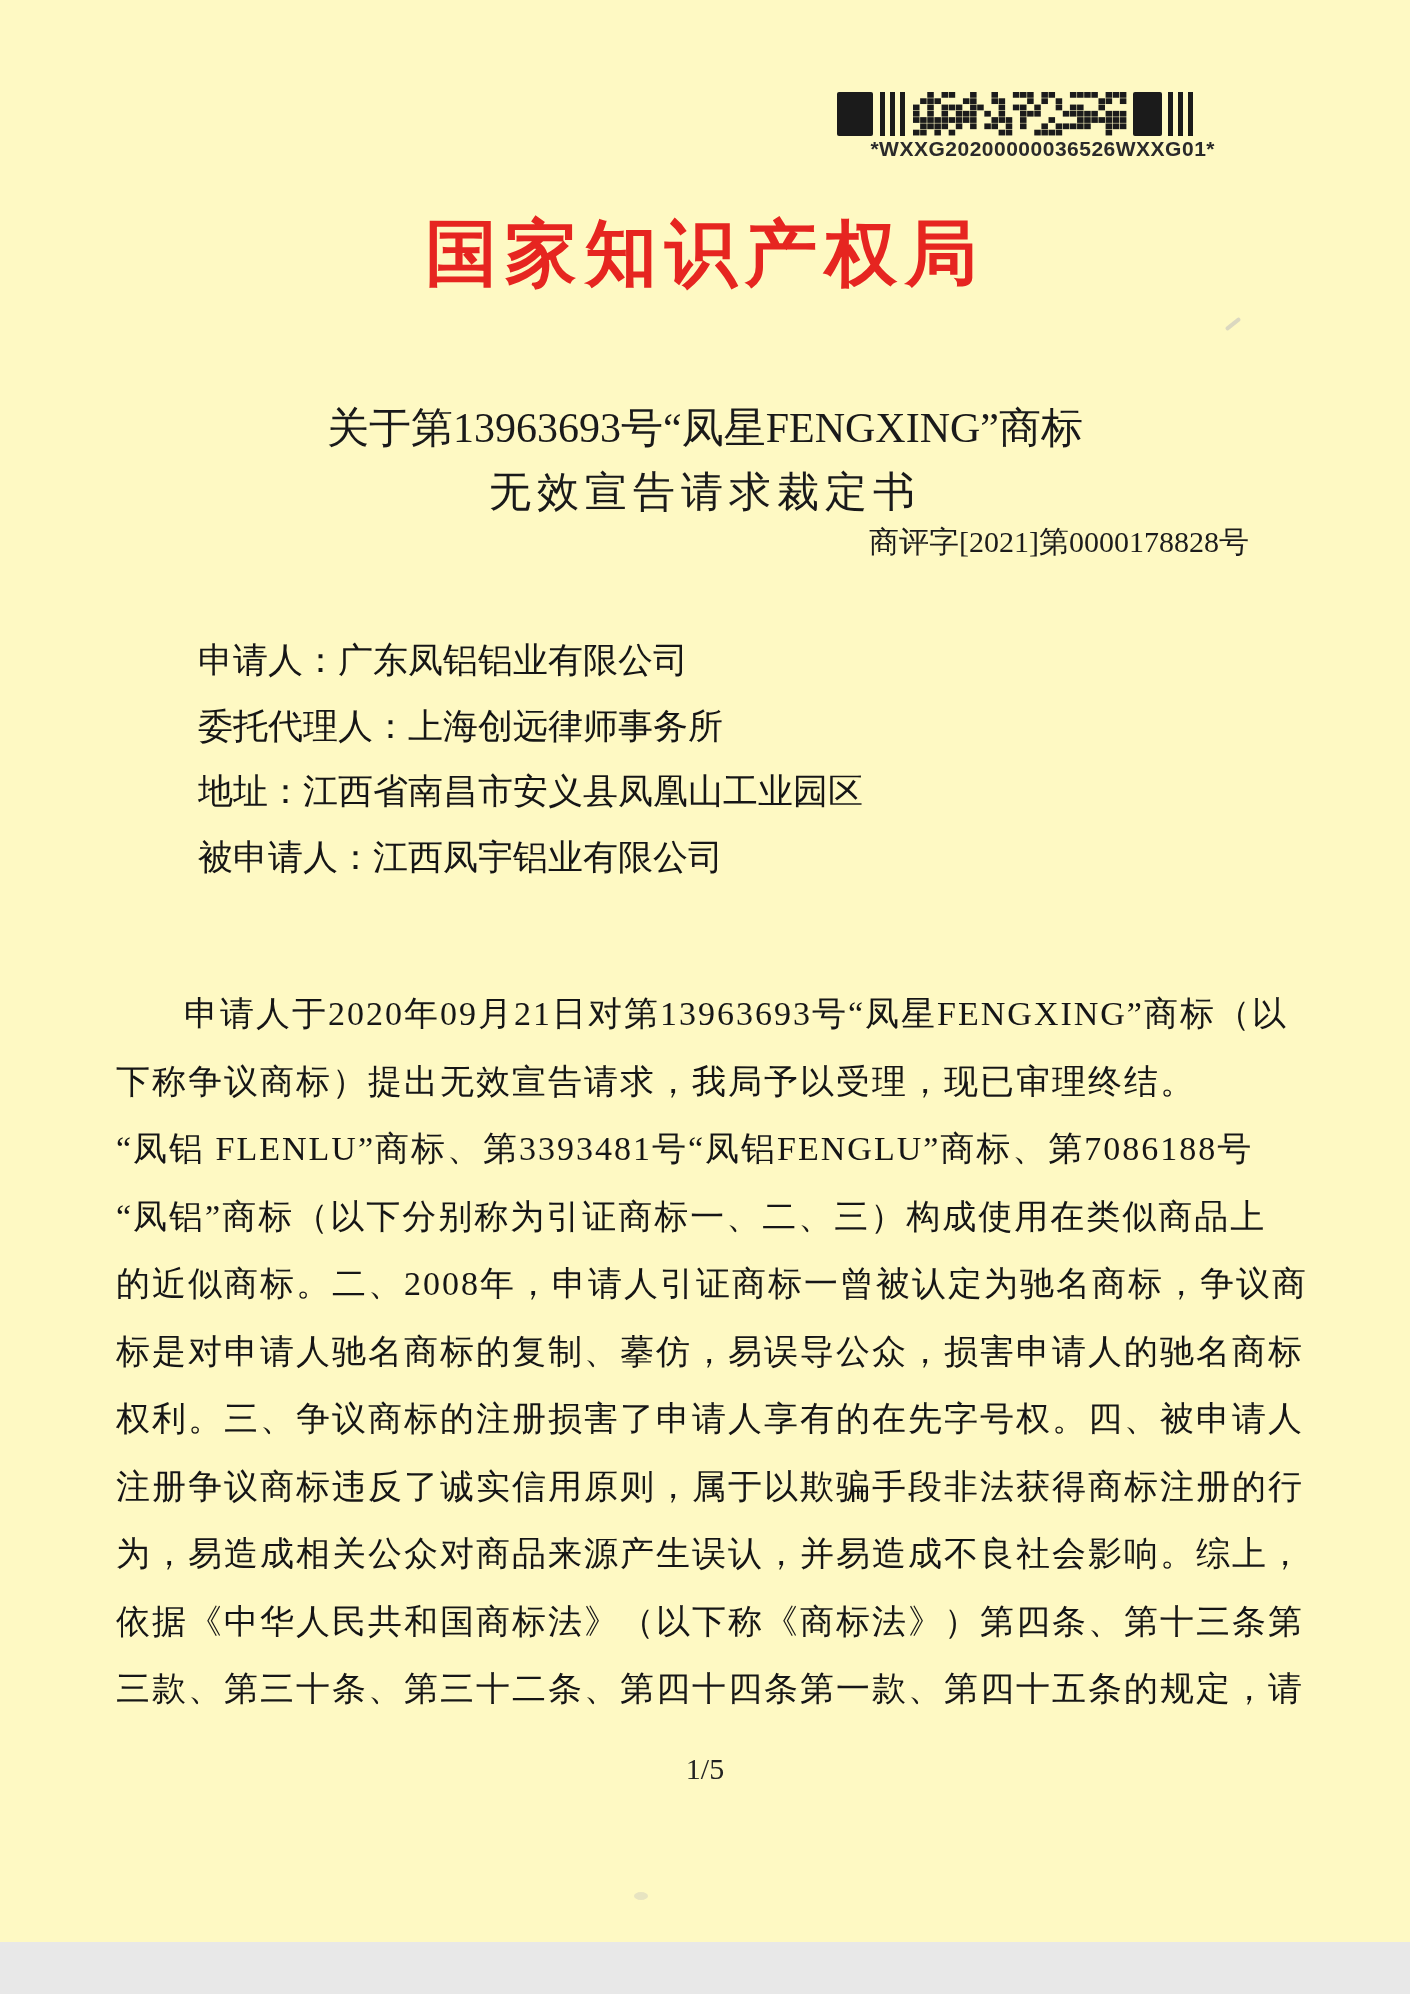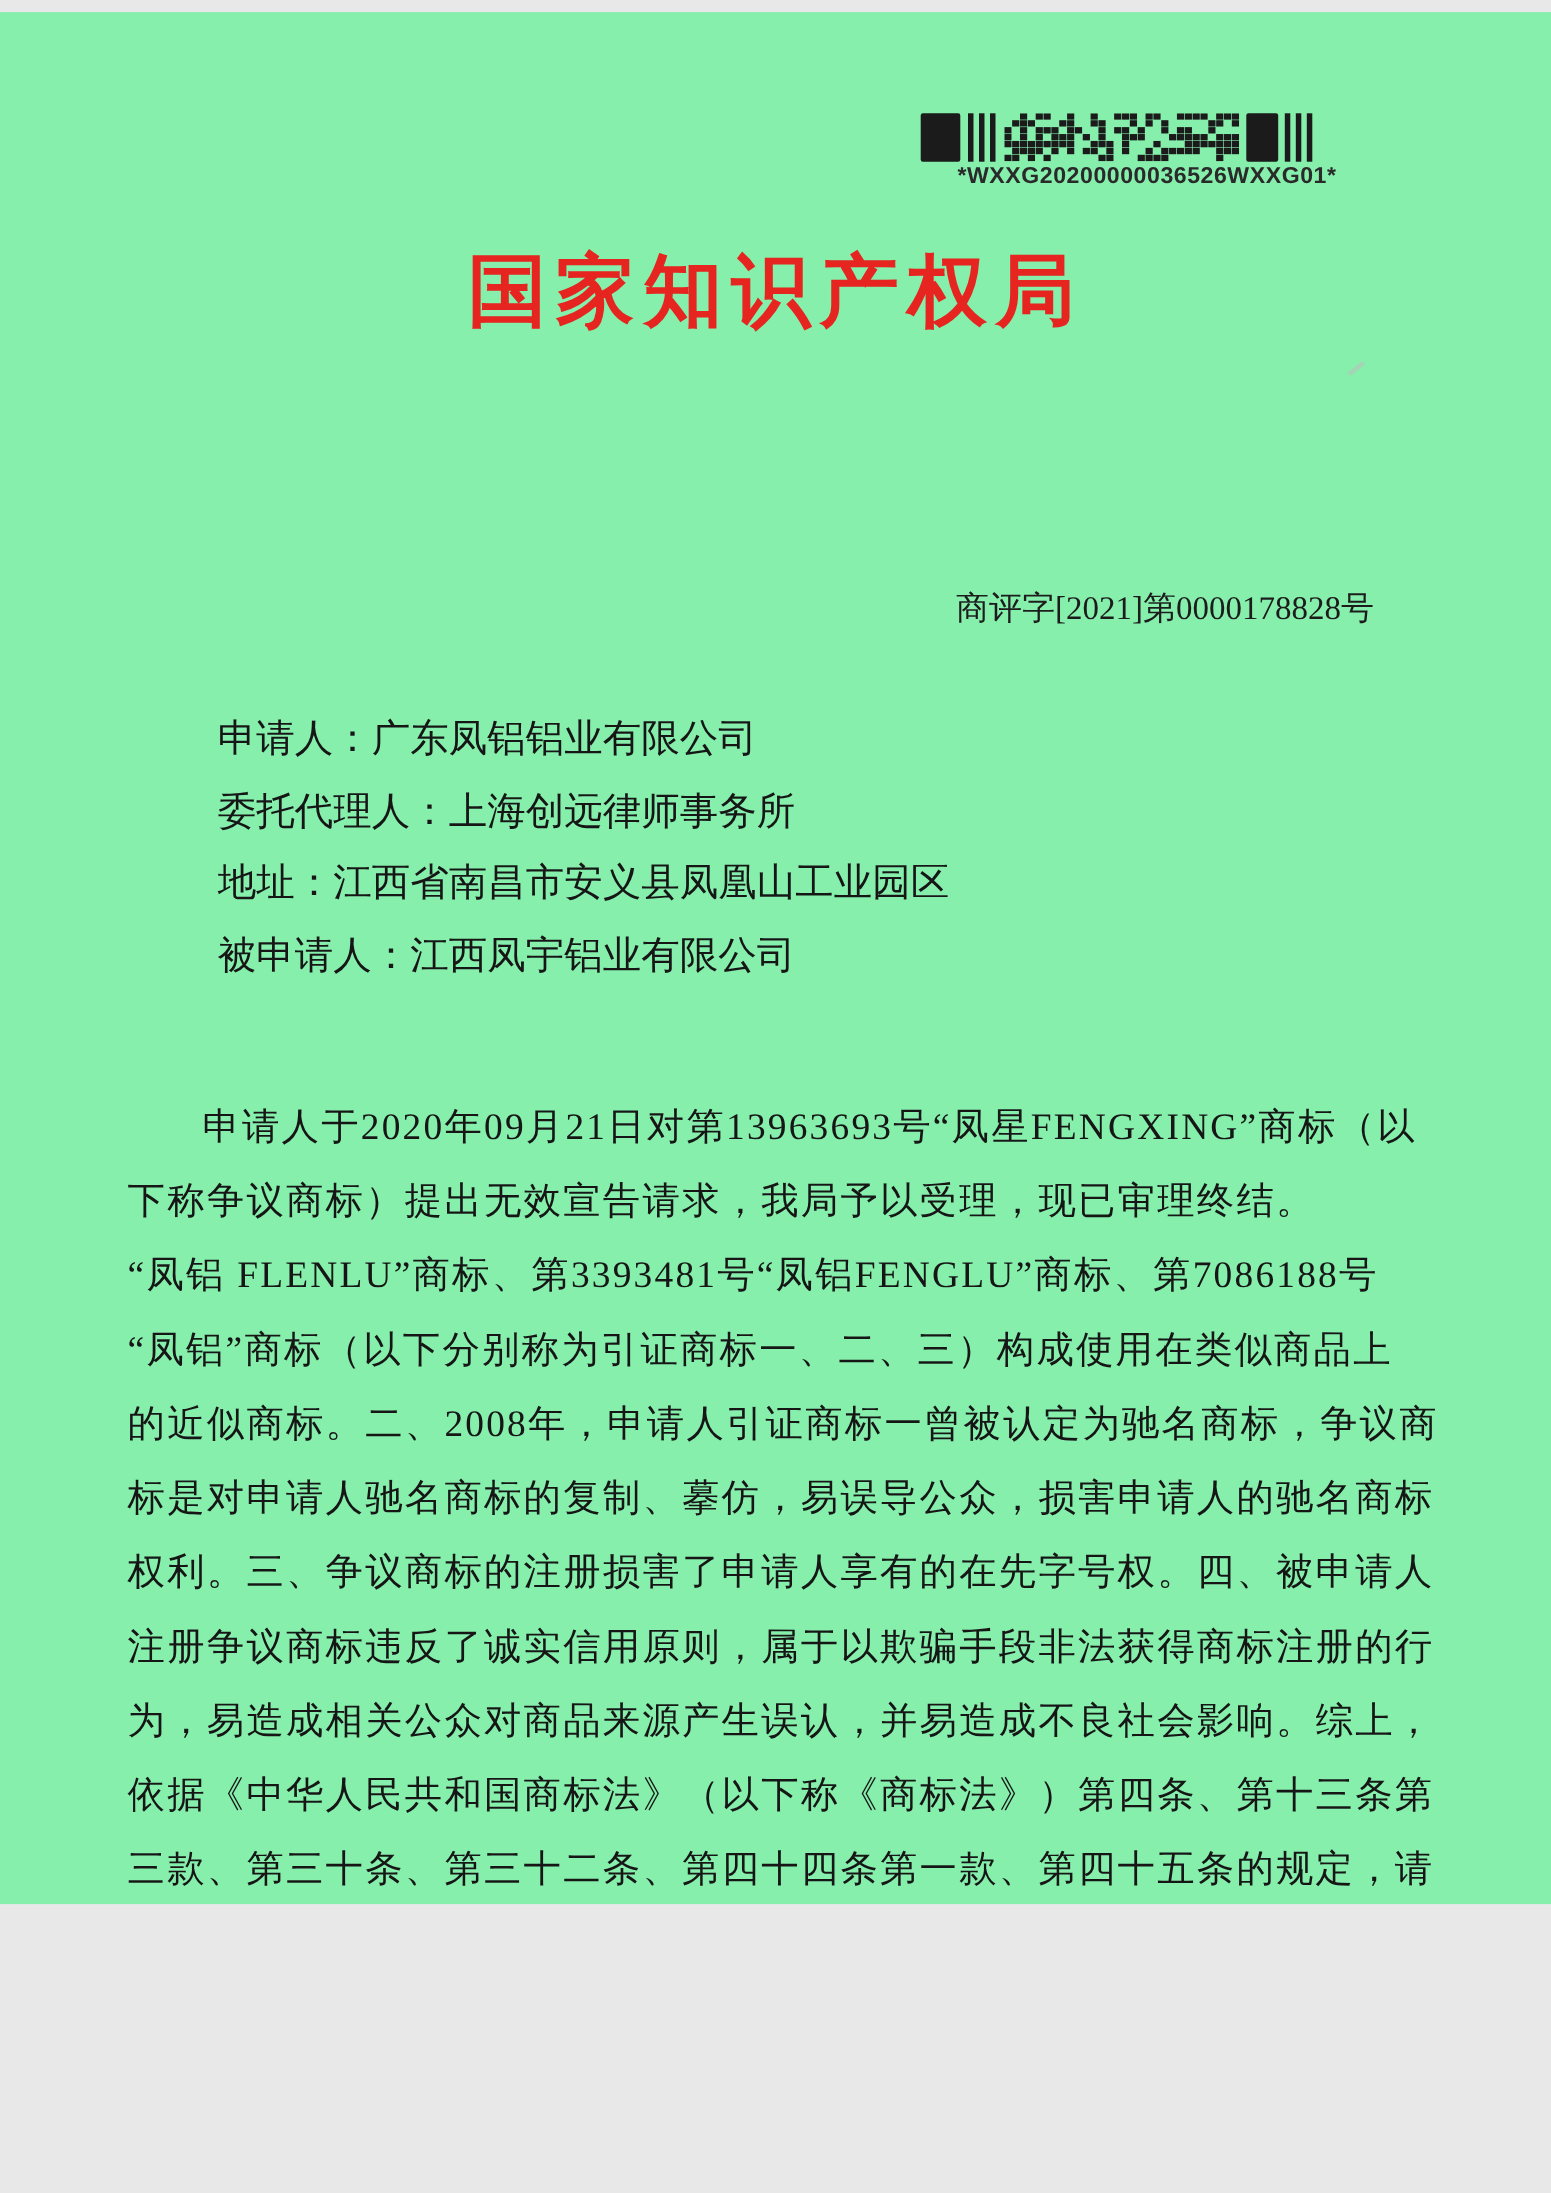--- a/index.html
+++ b/index.html
@@ -1,21 +1,21 @@
 <!DOCTYPE html>
 <html><head>
 <meta charset="utf-8">
 <style>
   html,body{margin:0;padding:0;}
   body{background:#e8e8e8;}
   .page{
     position:relative;
-    width:1410px;height:1720px;
-    margin:11px auto;
-    background:#86efac;
+    width:1410px;height:1942px;
+    margin:0 auto;
+    background:#fef9c3;
     overflow:hidden;
     font-family:"Liberation Serif","DejaVu Serif",serif;
     color:#1c1c1c;
   }
 
   
   .barcode-wrap{
     position:absolute;top:92px;right:217px;width:356px;
   }
   .barcode{
@@ -240,20 +240,24 @@
         <div class="bc-bar"></div>
           <div class="bc-bar"></div>
           <div class="bc-bar"></div>
       </div>
     </div>
     <div class="barcode-text">*WXXG20200000036526WXXG01*</div>
   </div>
 
   <div class="agency">国家知识产权局</div>
 
+  <div class="doc-title">
+    <div class="l1">关于第13963693号“凤星FENGXING”商标</div>
+    <div class="l2">无效宣告请求裁定书</div>
+  </div>
 
   <div class="ref-no">商评字[2021]第0000178828号</div>
 
   <div class="parties">
     <div class="line">申请人：广东凤铝铝业有限公司</div>
     <div class="line">委托代理人：上海创远律师事务所</div>
     <div class="line">地址：江西省南昌市安义县凤凰山工业园区</div>
     <div class="line">被申请人：江西凤宇铝业有限公司</div>
   </div>
 

